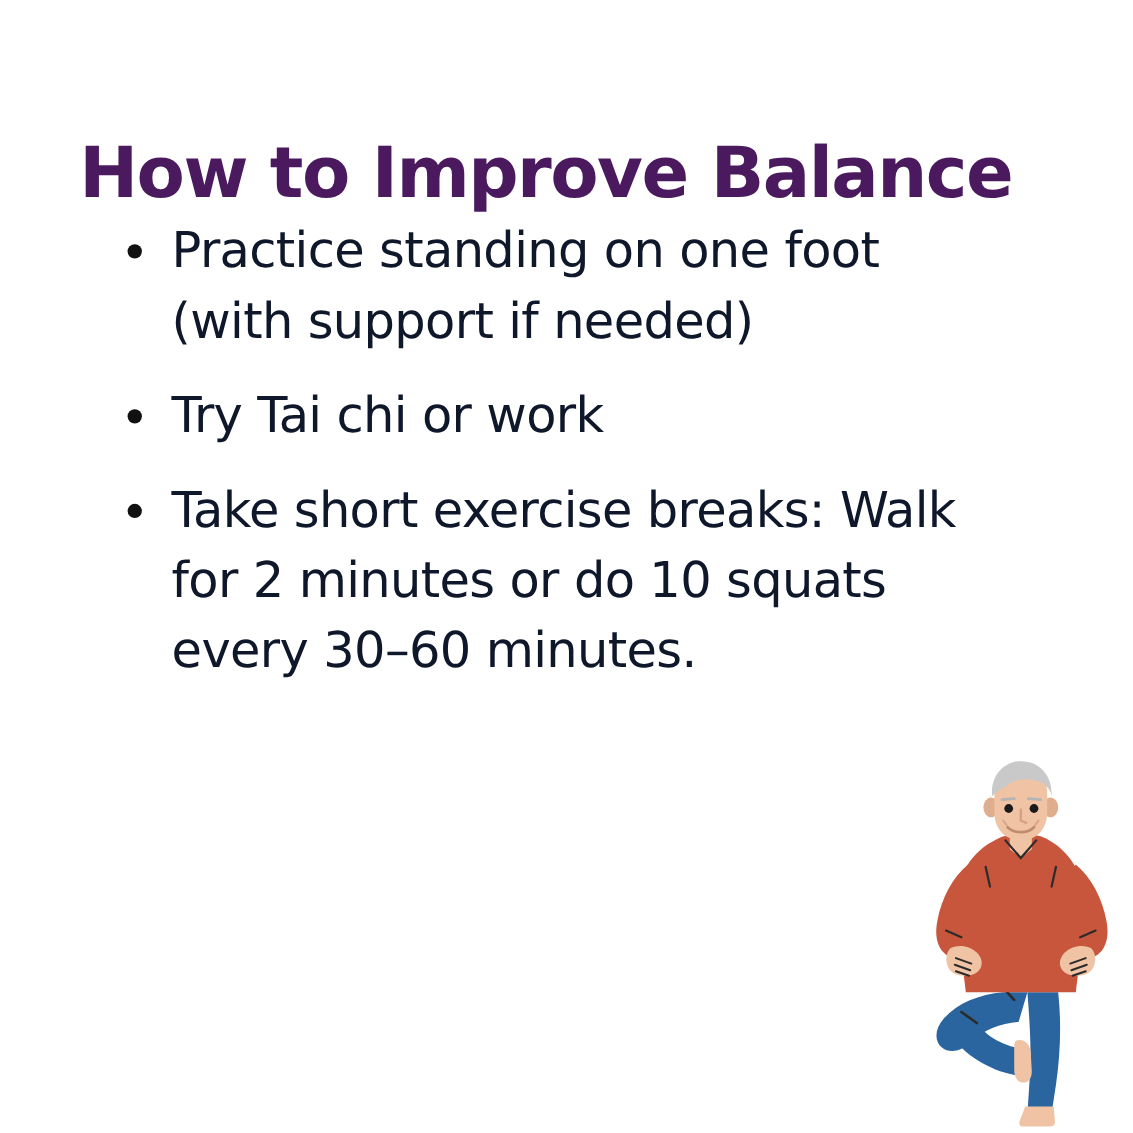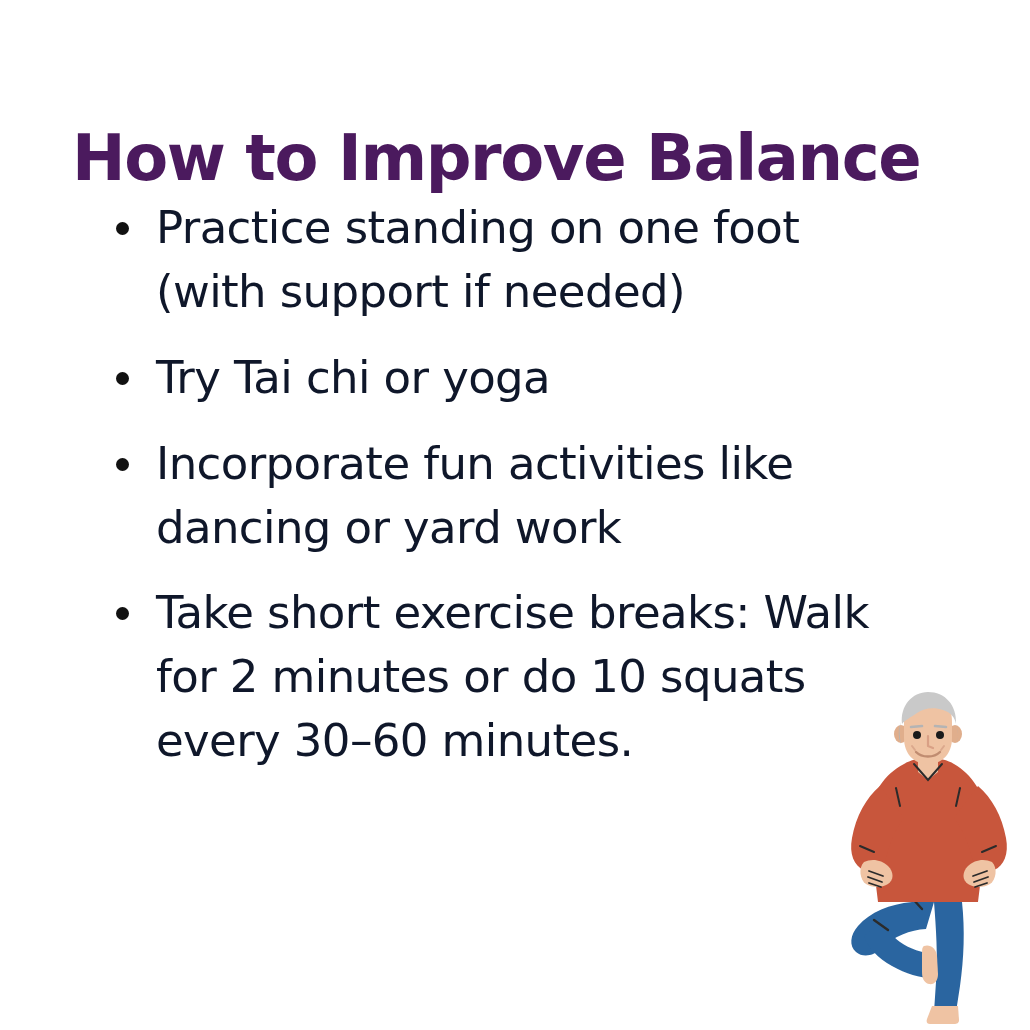--- a/index.html
+++ b/index.html
@@ -98,26 +98,21 @@
   <h1 class="slide-title">How to Improve Balance</h1>
 
   <ul class="bullet-list">
     <li class="bullet-item">
       <span class="bullet-marker"></span>
       <span class="bullet-text">Practice standing on one foot
 (with support if needed)</span>
     </li>
     <li class="bullet-item">
       <span class="bullet-marker"></span>
-      <span class="bullet-text">Try Tai chi or yoga</span>
-    </li>
-    <li class="bullet-item">
-      <span class="bullet-marker"></span>
-      <span class="bullet-text">Incorporate fun activities like
-dancing or yard work</span>
+      <span class="bullet-text">Try Tai chi or work</span>
     </li>
     <li class="bullet-item">
       <span class="bullet-marker"></span>
       <span class="bullet-text">Take short exercise breaks: Walk
 for 2 minutes or do 10 squats
 every 30–60 minutes.</span>
     </li>
   </ul>
 
   <div class="figure-wrap">

